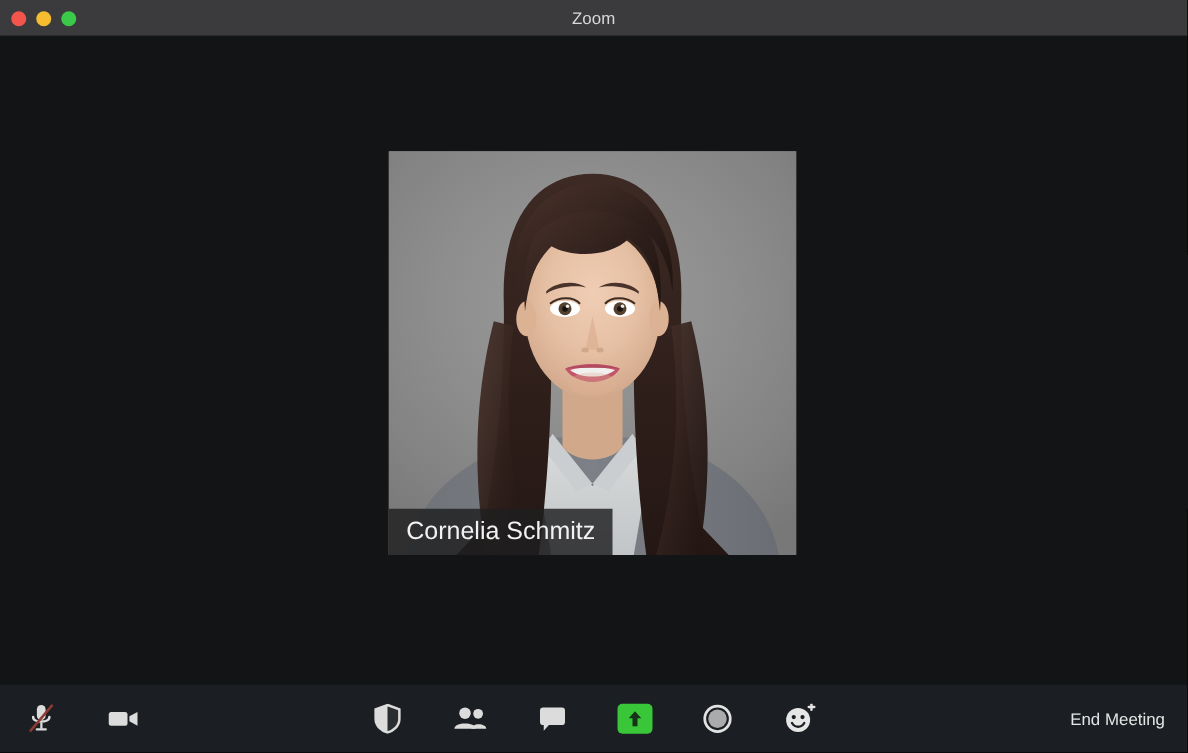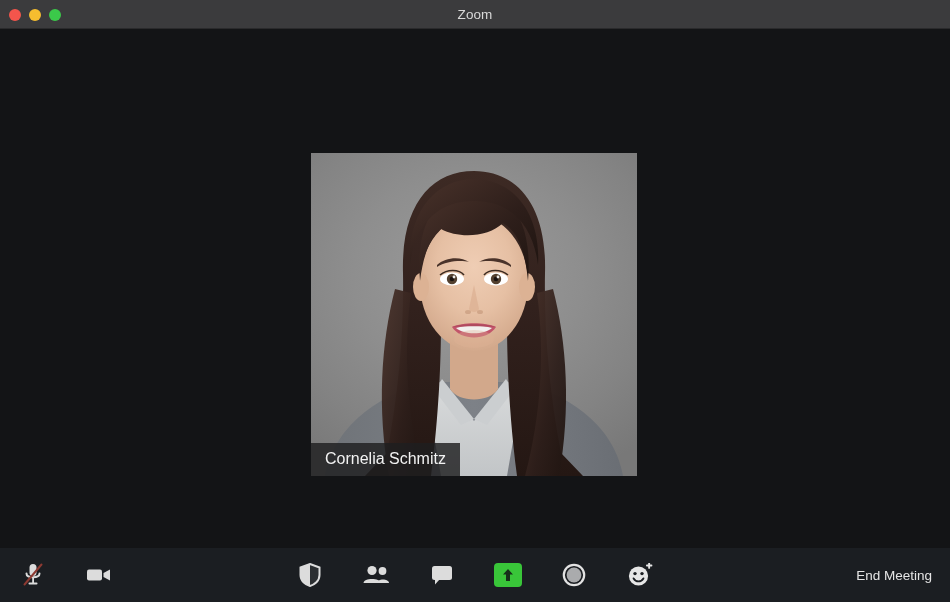--- a/index.html
+++ b/index.html
@@ -13,21 +13,20 @@
   }
 
   .window {
     position: relative;
     width: 950px;
     height: 602px;
     background: #131416;
     display: flex;
     flex-direction: column;
     overflow: hidden;
-    gap: 32px;
   }
 
   
   .titlebar {
     position: relative;
     height: 29px;
     flex: 0 0 29px;
     background: #3b3b3d;
     border-bottom: 1px solid #2a2a2c;
     display: flex;
@@ -86,21 +85,21 @@
       radial-gradient(ellipse 78% 70% at 48% 38%, #9b9b9b 0%, #8e8e8e 45%, #838383 75%, #787878 100%);
   }
   .portrait svg { position: absolute; inset: 0; width: 100%; height: 100%; display: block; }
 
   .name-label {
     position: absolute;
     left: 0;
     bottom: 0;
     background: rgba(30,30,32,0.82);
     color: #f2f2f2;
-    font-size: 16px;
+    font-size: 20px;
     line-height: 1;
     padding: 8px 14px 9px 14px;
     white-space: nowrap;
     user-select: none;
   }
 
   
   .toolbar {
     position: relative;
     height: 54px;

